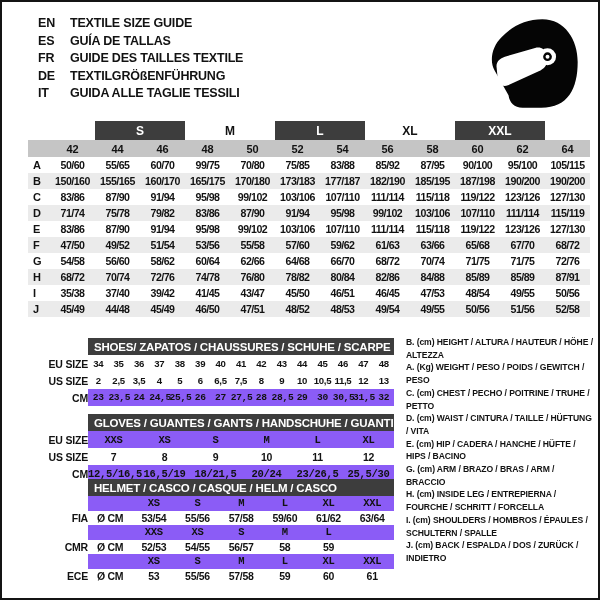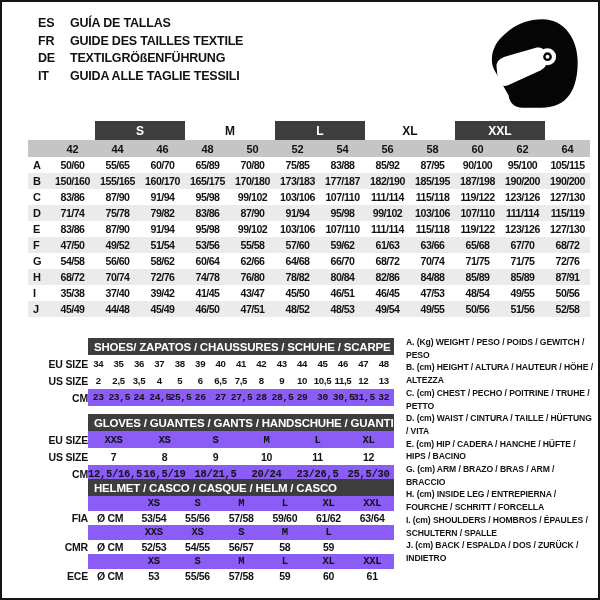--- a/index.html
+++ b/index.html
@@ -42,20 +42,24 @@
     font-size:8.6px;line-height:12.7px;letter-spacing:-0.1px;}
   .legend-item{white-space:normal;}
 </style>
 </head>
 <body>
 
 <div class="sheet">
 
   <div class="langs">
       <div class="lang-row">
+        <span class="lang-code">EN</span>
+        <span>TEXTILE SIZE GUIDE</span>
+      </div>
+      <div class="lang-row">
         <span class="lang-code">ES</span>
         <span>GUÍA DE TALLAS</span>
       </div>
       <div class="lang-row">
         <span class="lang-code">FR</span>
         <span>GUIDE DES TAILLES TEXTILE</span>
       </div>
       <div class="lang-row">
         <span class="lang-code">DE</span>
         <span>TEXTILGRÖßENFÜHRUNG</span>
@@ -113,21 +117,21 @@
           <td>58</td>
           <td>60</td>
           <td>62</td>
           <td>64</td>
         </tr>
         <tr>
           <td class="letter">A</td>
           <td>50/60</td>
           <td>55/65</td>
           <td>60/70</td>
-          <td>65/89</td>
+          <td>99/75</td>
           <td>70/80</td>
           <td>75/85</td>
           <td>83/88</td>
           <td>85/92</td>
           <td>87/95</td>
           <td>90/100</td>
           <td>95/100</td>
           <td>105/115</td>
         </tr>
         <tr class="stripe">
@@ -467,22 +471,22 @@
           <td>55/56</td>
           <td>57/58</td>
           <td>59</td>
           <td>60</td>
           <td>61</td>
         </tr>
       </tbody>
   </table>
 
   <div class="legend">
+      <div class="legend-item">B. (cm) HEIGHT / ALTURA / HAUTEUR / HÖHE / ALTEZZA</div>
       <div class="legend-item">A. (Kg) WEIGHT / PESO / POIDS / GEWITCH / PESO</div>
-      <div class="legend-item">B. (cm) HEIGHT / ALTURA / HAUTEUR / HÖHE / ALTEZZA</div>
       <div class="legend-item">C. (cm) CHEST / PECHO / POITRINE / TRUHE / PETTO</div>
       <div class="legend-item">D. (cm) WAIST / CINTURA / TAILLE / HÜFTUNG / VITA</div>
       <div class="legend-item">E. (cm) HIP / CADERA / HANCHE / HÜFTE / HIPS /  BACINO</div>
       <div class="legend-item">G. (cm) ARM  / BRAZO / BRAS / ARM / BRACCIO</div>
       <div class="legend-item">H. (cm) INSIDE LEG / ENTREPIERNA / FOURCHE / SCHRITT / FORCELLA</div>
       <div class="legend-item">I.  (cm) SHOULDERS / HOMBROS / ÉPAULES / SCHULTERN / SPALLE</div>
       <div class="legend-item">J. (cm) BACK / ESPALDA / DOS / ZURÜCK / INDIETRO</div>
     </div>
 
 </div>

